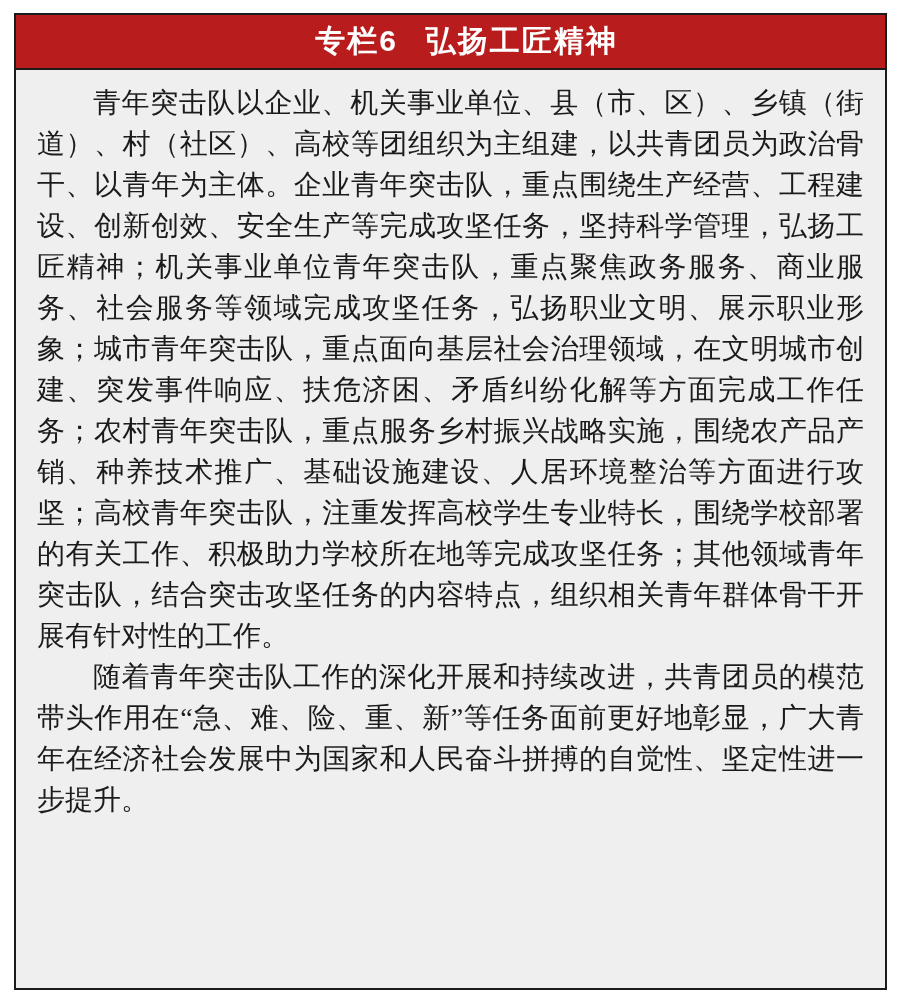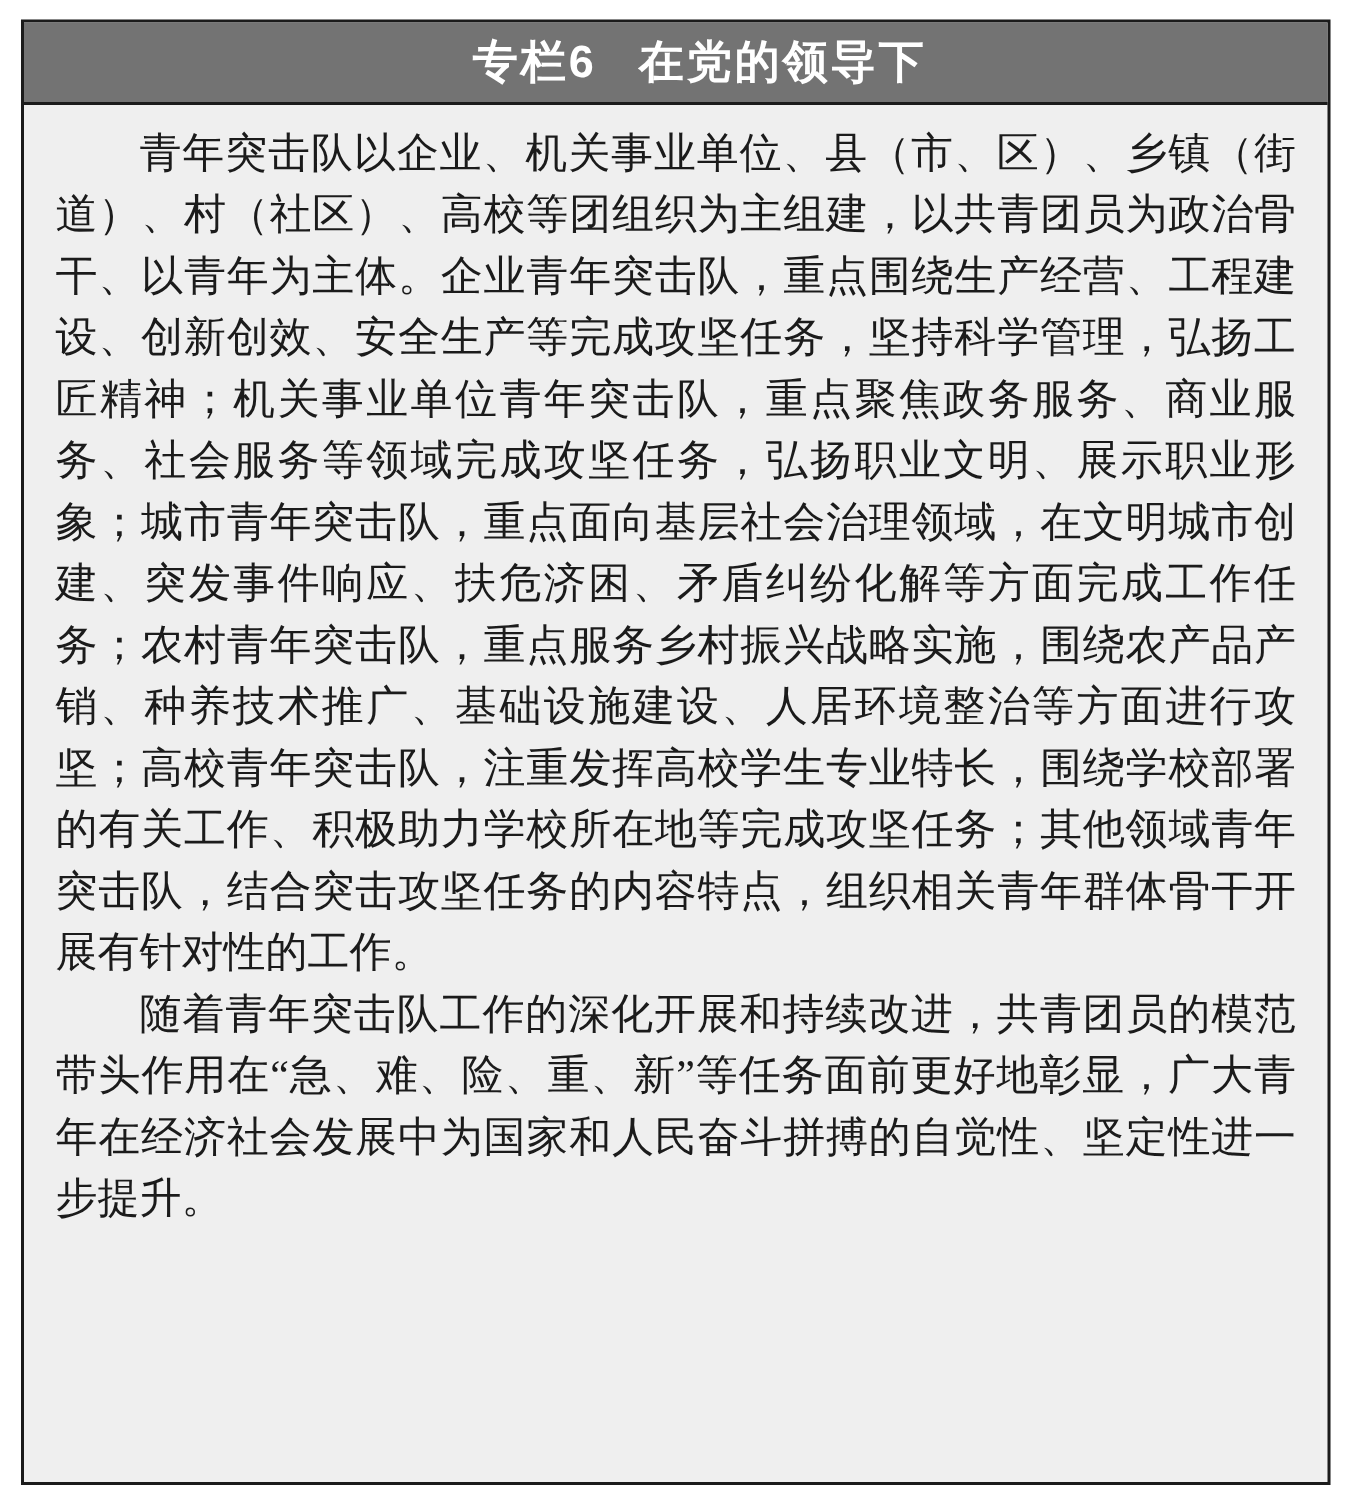--- a/index.html
+++ b/index.html
@@ -22,21 +22,21 @@
     top: 13px;
     width: 873px;
     height: 977px;
     box-sizing: border-box;
     border: 2px solid #1b1b1b;
     background: #efefef;
   }
   .panel-header {
     height: 55px;
     box-sizing: border-box;
-    background: #737373;
+    background: #b91c1c;
     border-bottom: 2px solid #1b1b1b;
     display: flex;
     align-items: center;
     justify-content: center;
     color: #ffffff;
     font-family: "Liberation Sans", "DejaVu Sans", sans-serif;
     font-weight: 700;
     font-size: 30px;
     letter-spacing: 2px;
     padding-left: 32px;
@@ -57,20 +57,20 @@
     text-indent: 2em;
   }
 </style>
 </head>
 <body>
 
 <div class="page">
   <div class="panel">
     <div class="panel-header">
       <span class="hdr-label">专栏6</span>
-      <span class="hdr-title">在党的领导下</span>
+      <span class="hdr-title">弘扬工匠精神</span>
     </div>
     <div class="panel-body">
       <p>青年突击队以企业、机关事业单位、县（市、区）、乡镇（街道）、村（社区）、高校等团组织为主组建，以共青团员为政治骨干、以青年为主体。企业青年突击队，重点围绕生产经营、工程建设、创新创效、安全生产等完成攻坚任务，坚持科学管理，弘扬工匠精神；机关事业单位青年突击队，重点聚焦政务服务、商业服务、社会服务等领域完成攻坚任务，弘扬职业文明、展示职业形象；城市青年突击队，重点面向基层社会治理领域，在文明城市创建、突发事件响应、扶危济困、矛盾纠纷化解等方面完成工作任务；农村青年突击队，重点服务乡村振兴战略实施，围绕农产品产销、种养技术推广、基础设施建设、人居环境整治等方面进行攻坚；高校青年突击队，注重发挥高校学生专业特长，围绕学校部署的有关工作、积极助力学校所在地等完成攻坚任务；其他领域青年突击队，结合突击攻坚任务的内容特点，组织相关青年群体骨干开展有针对性的工作。</p>
       <p>随着青年突击队工作的深化开展和持续改进，共青团员的模范带头作用在“急、难、险、重、新”等任务面前更好地彰显，广大青年在经济社会发展中为国家和人民奋斗拼搏的自觉性、坚定性进一步提升。</p>
     </div>
   </div>
 </div>
 
 </body></html>

